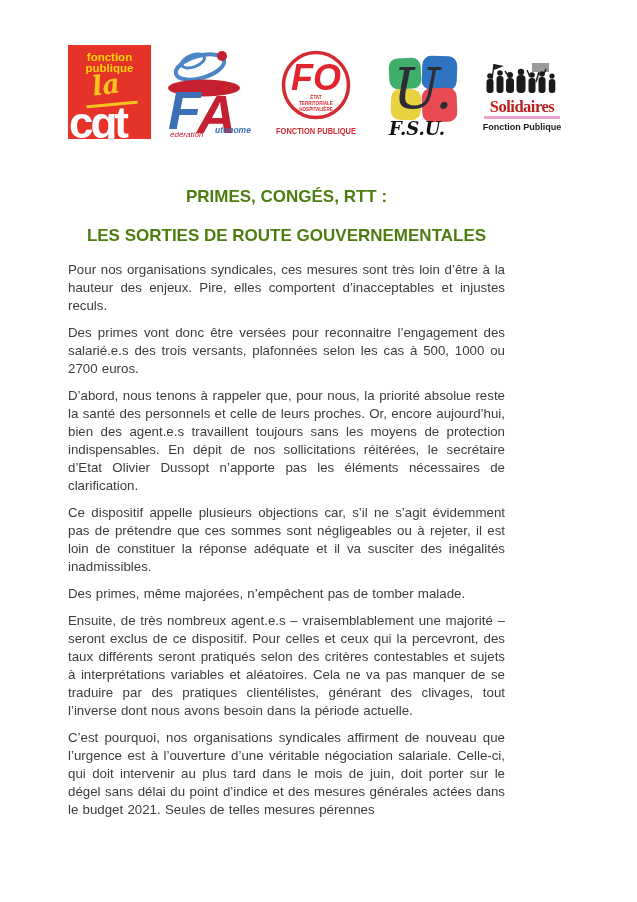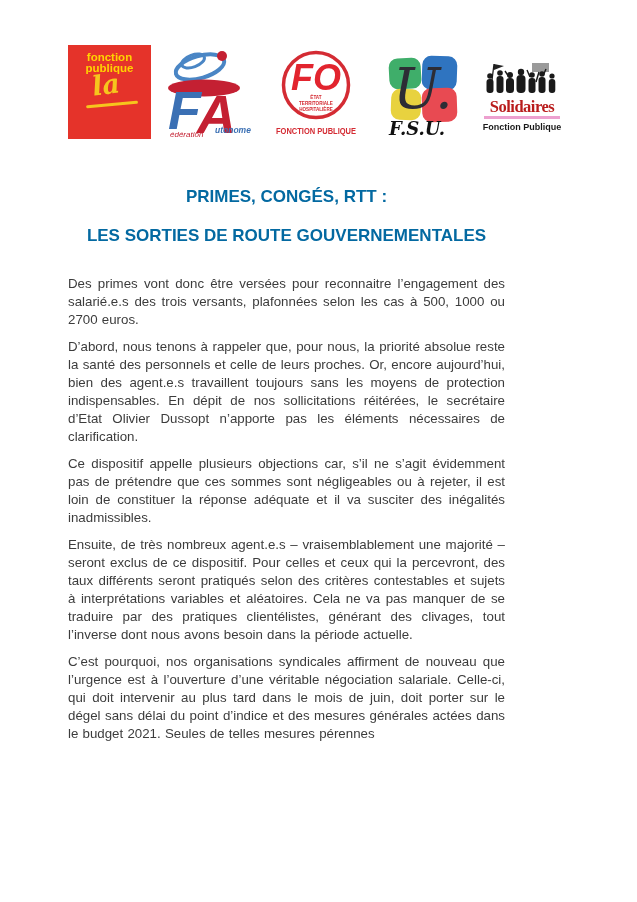--- a/index.html
+++ b/index.html
@@ -24,35 +24,36 @@
   .logo-sol{left:482px;top:62px;width:80px;height:72px;}
   .sol-name{color:#b91c1c;font-weight:bold;font-size:16.5px;line-height:17px;
             font-family:"Liberation Serif",serif;letter-spacing:-0.5px;text-align:center;}
   .sol-bar{height:3px;background:#eda0cf;margin:1px 2px 3px 2px;}
   .sol-caption{color:#1a1a1a;font-weight:bold;font-size:9px;text-align:center;
             letter-spacing:0px;}
 
   
   .content{position:absolute;left:0;top:0;right:0;padding:188px 67px 0 68px;}
   .title-line{text-align:center;font-weight:bold;font-size:17px;line-height:18px;
-            color:#0369a1;margin:0;}
+            color:#4d7c0f;margin:0;}
   .title-first{margin-bottom:21px;}
-  .title-second{margin-bottom:30px;}
+  .title-second{margin-bottom:16px;}
   .para{font-size:13.3px;line-height:18px;text-align:justify;color:#3c3c3c;
             margin:0 0 9px 0;word-spacing:0.5px;}
 </style>
 </head>
 <body>
 
 <div class="page">
 
   <div class="logo logo-cgt">
     <div class="cgt-top">fonction publique</div>
     <div class="cgt-la">la</div>
     <div class="cgt-la-swash"></div>
+    <div class="cgt-main">cgt</div>
   </div>
 
   <div class="logo logo-fa">
     <svg width="92" height="93" viewBox="0 0 92 93">
       <ellipse cx="40" cy="20" rx="25" ry="11" fill="none" stroke="#4a86c5" stroke-width="4" transform="rotate(-16 40 20)"></ellipse>
       <ellipse cx="33" cy="14" rx="12" ry="6" fill="none" stroke="#4a86c5" stroke-width="3" transform="rotate(-20 33 14)"></ellipse>
       <circle cx="62" cy="9" r="5" fill="#c42032"></circle>
       <ellipse cx="44" cy="41" rx="36" ry="8.5" fill="#c42032"></ellipse>
       <text x="8" y="82" font-size="54" font-style="italic" font-weight="bold" fill="#3b70b4" font-family="Liberation Sans, sans-serif">F</text>
       <text x="37" y="86" font-size="54" font-style="italic" font-weight="bold" fill="#c42032" font-family="Liberation Sans, sans-serif">A</text>
@@ -111,20 +112,22 @@
     </svg>
     <div class="sol-name">Solidaires</div>
     <div class="sol-bar"></div>
     <div class="sol-caption">Fonction Publique</div>
   </div>
 
   <div class="content">
     <h1 class="title-line title-first">PRIMES, CONGÉS, RTT :</h1>
     <h1 class="title-line title-second">LES SORTIES DE ROUTE GOUVERNEMENTALES</h1>
 
+    <p class="para">Pour nos organisations syndicales, ces mesures sont très loin d’être à la hauteur des enjeux. Pire, elles comportent d’inacceptables et injustes reculs.</p>
     <p class="para">Des primes vont donc être versées pour reconnaitre l’engagement des salarié.e.s des trois versants, plafonnées selon les cas à 500, 1000 ou 2700 euros.</p>
     <p class="para">D’abord, nous tenons à rappeler que, pour nous, la priorité absolue reste la santé des personnels et celle de leurs proches. Or, encore aujourd’hui, bien des agent.e.s travaillent toujours sans les moyens de protection indispensables. En dépit de nos sollicitations réitérées, le secrétaire d’Etat Olivier Dussopt n’apporte pas les éléments nécessaires de clarification.</p>
     <p class="para">Ce dispositif appelle plusieurs objections car, s’il ne s’agit évidemment pas de prétendre que ces sommes sont négligeables ou à rejeter, il est loin de constituer la réponse adéquate et il va susciter des inégalités inadmissibles.</p>
+    <p class="para">Des primes, même majorées, n’empêchent pas de tomber malade.</p>
     <p class="para">Ensuite, de très nombreux agent.e.s – vraisemblablement une majorité – seront exclus de ce dispositif. Pour celles et ceux qui la percevront, des taux différents seront pratiqués selon des critères contestables et sujets à interprétations variables et aléatoires. Cela ne va pas manquer de se traduire par des pratiques clientélistes, générant des clivages, tout l’inverse dont nous avons besoin dans la période actuelle.</p>
     <p class="para">C’est pourquoi, nos organisations syndicales affirment de nouveau que l’urgence est à l’ouverture d’une véritable négociation salariale. Celle-ci, qui doit intervenir au plus tard dans le mois de juin, doit porter sur le dégel sans délai du point d’indice et des mesures générales actées dans le budget 2021. Seules de telles mesures pérennes</p>
   </div>
 
 </div>
 
 </body></html>

